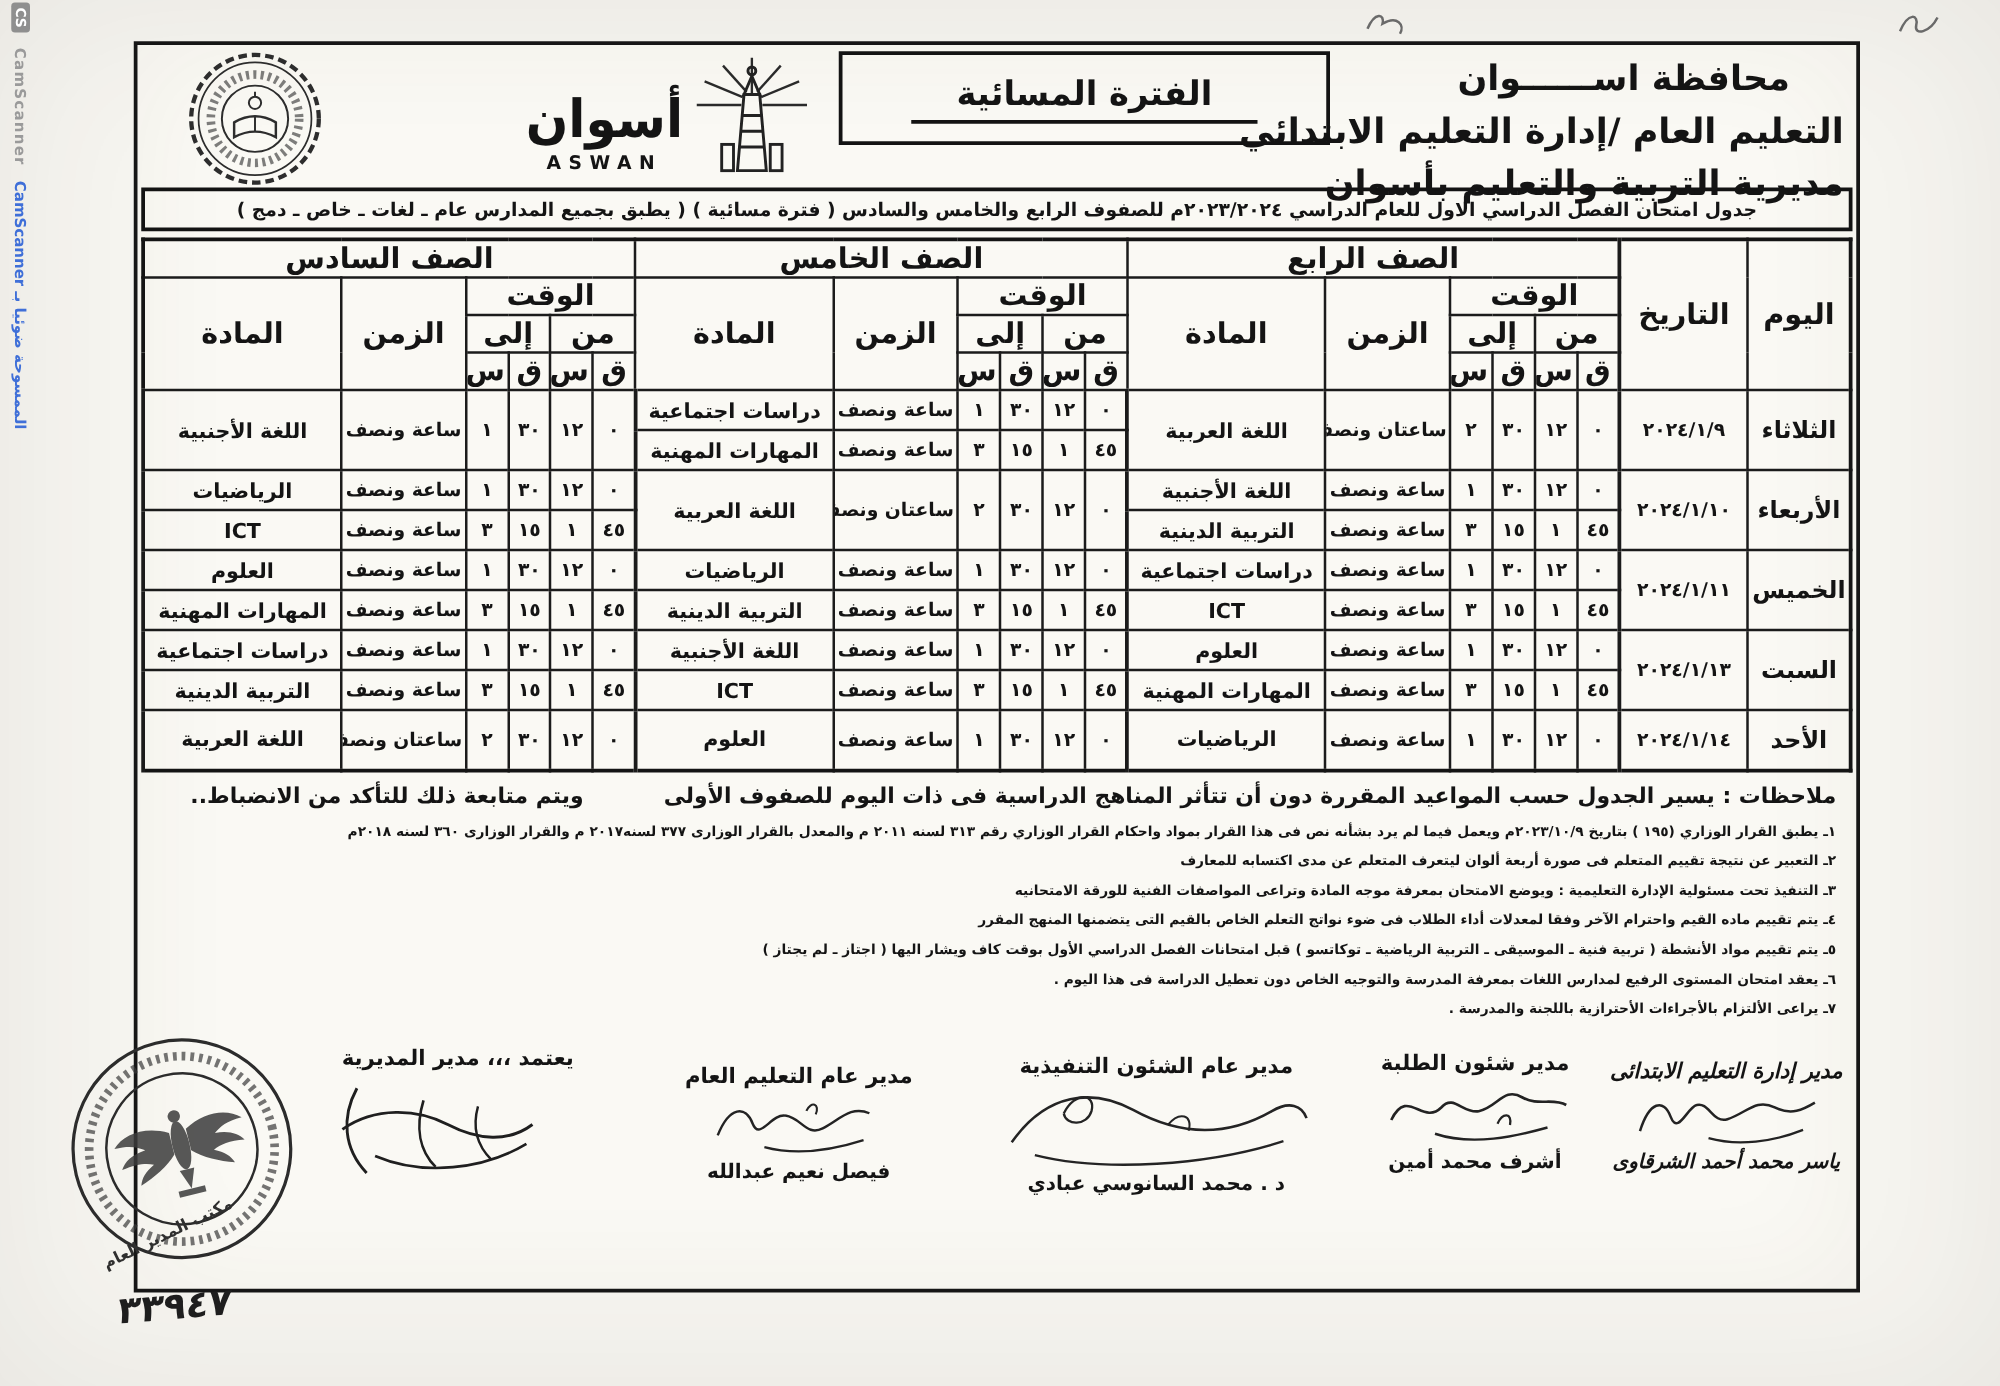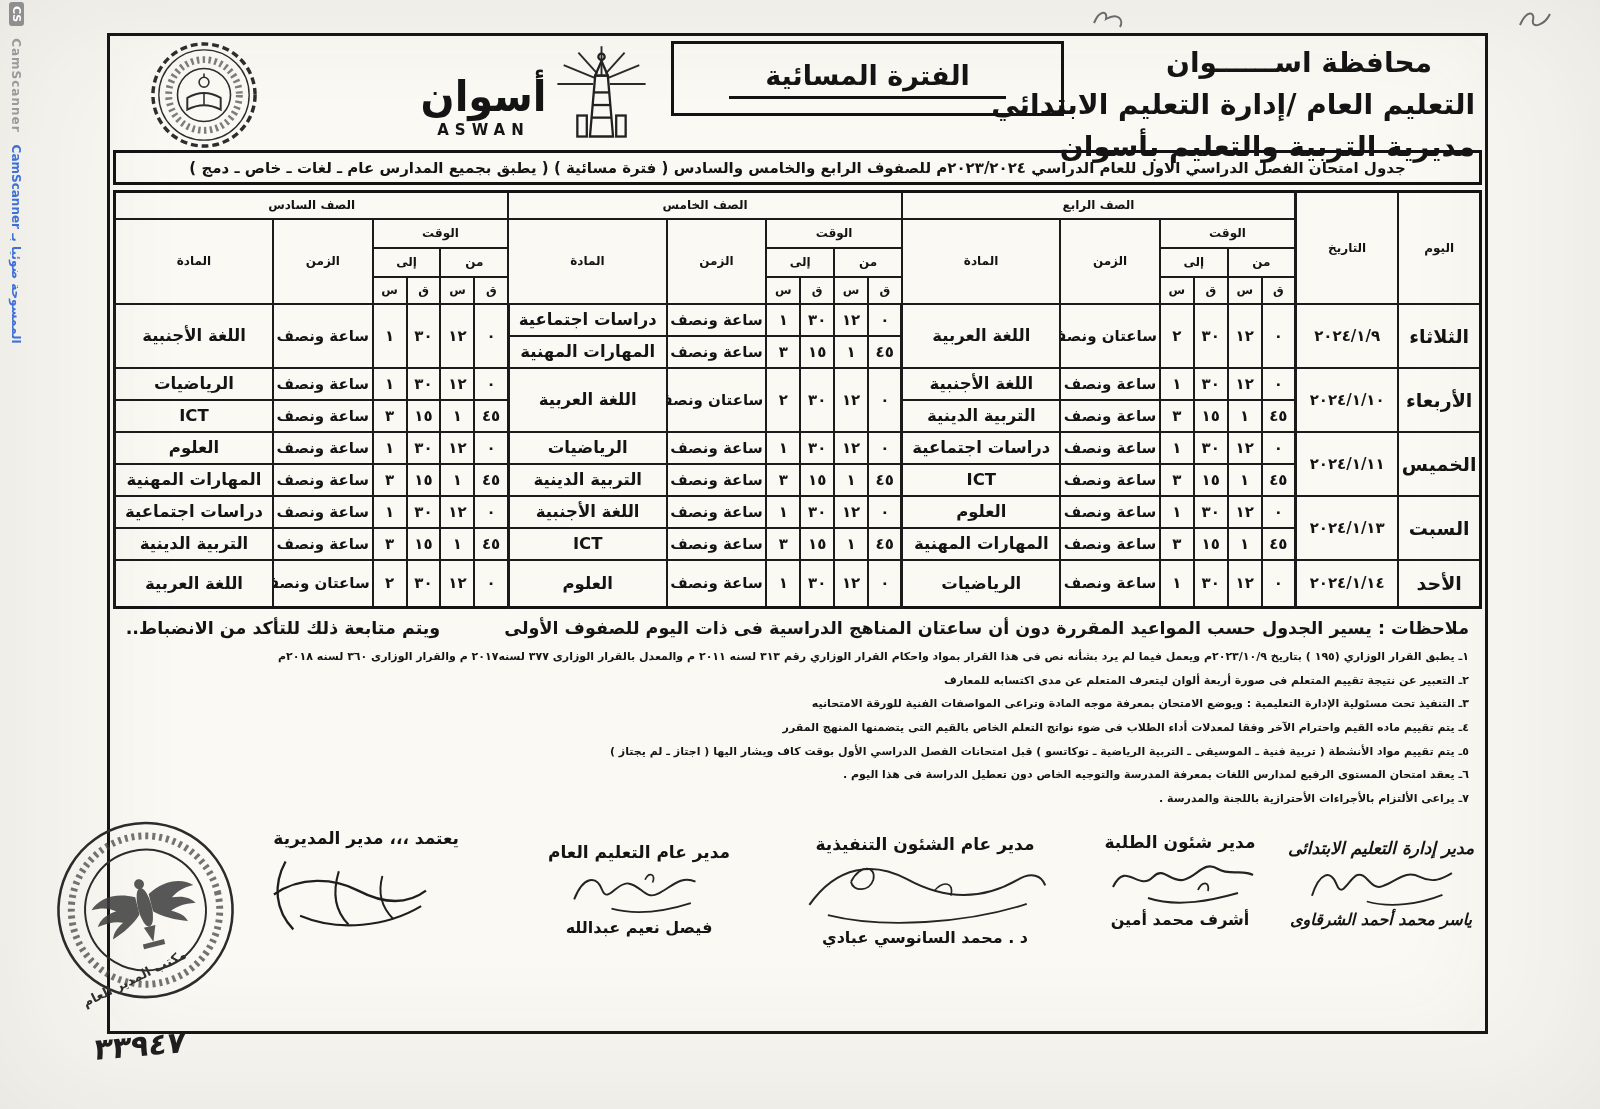--- a/index.html
+++ b/index.html
@@ -38,21 +38,21 @@
 
   .title-bar { flex:none; margin:2px 3px 5px; border:3px solid #131313; height:35px;
                display:flex; align-items:center; justify-content:center;
                direction:rtl; font-weight:bold; font-size:15px; white-space:nowrap; }
 
   
   table.sched { margin:0 3px; width:calc(100% - 6px); border-collapse:collapse; table-layout:fixed;
                 direction:rtl; border:3px solid #141414; }
   .sched th, .sched td { border:2px solid #1b1b1b; text-align:center; vertical-align:middle;
                          font-weight:bold; padding:1px 2px; overflow:hidden; }
-  .sched thead th { font-size:12px;margin-left:34px; }
+  .sched thead th { font-size:23px;margin-left:34px; }
   th.grade-h { font-size:18px; border-bottom:2px solid #1b1b1b; }
   th.day-h { font-size:19px; }
   th.date-h { font-size:17px; border-left-width:3px; }
   th.subj-h { font-size:18px; }
   th.small-h { font-size:15px; }
   td.day  { font-size:19px; }
   td.date { font-size:15px; border-left-width:3px; }
   td.num  { font-size:15px; }
   td.dur  { font-size:15px; white-space:nowrap; }
   td.subj { font-size:16.5px; border-left-width:3px; white-space:nowrap; }
@@ -388,21 +388,21 @@
             <td class="num">٣٠</td>
             <td class="num">٢</td>
             <td class="dur">ساعتان ونصف</td>
             <td class="subj">اللغة العربية</td>
           </tr>
         </tbody>
     </table>
 
     <div class="notes">
       <div class="note-intro">
-        <span>ملاحظات : يسير الجدول حسب المواعيد المقررة دون أن ساعتان المناهج الدراسية فى ذات اليوم للصفوف الأولى</span>
+        <span>ملاحظات : يسير الجدول حسب المواعيد المقررة دون أن تتأثر المناهج الدراسية فى ذات اليوم للصفوف الأولى</span>
         <span class="b">ويتم متابعة ذلك للتأكد من الانضباط..</span>
       </div>
       <div id="notes-list">
           <div class="note-item">١ـ يطبق القرار الوزاري (١٩٥ ) بتاريخ ٢٠٢٣/١٠/٩م ويعمل فيما لم يرد بشأنه نص فى هذا القرار بمواد واحكام القرار الوزاري رقم ٣١٣ لسنه ٢٠١١ م والمعدل بالقرار الوزارى ٣٧٧ لسنه٢٠١٧ م والقرار الوزارى ٣٦٠ لسنه ٢٠١٨م</div>
           <div class="note-item">٢ـ التعبير عن نتيجة تقييم المتعلم فى صورة أربعة ألوان ليتعرف المتعلم عن مدى اكتسابه للمعارف</div>
           <div class="note-item">٣ـ التنفيذ تحت مسئولية الإدارة التعليمية :  ويوضع الامتحان بمعرفة موجه المادة وتراعى المواصفات الفنية للورقة الامتحانيه</div>
           <div class="note-item">٤ـ يتم تقييم ماده القيم واحترام الآخر وفقا لمعدلات أداء الطلاب فى ضوء نواتج التعلم الخاص بالقيم التى يتضمنها المنهج المقرر</div>
           <div class="note-item">٥ـ يتم تقييم مواد الأنشطة ( تربية فنية ـ الموسيقى ـ التربية الرياضية ـ توكاتسو ) قبل امتحانات الفصل الدراسي الأول بوقت كاف ويشار اليها ( اجتاز ـ لم يجتاز )</div>
           <div class="note-item">٦ـ يعقد امتحان المستوى الرفيع لمدارس اللغات بمعرفة المدرسة والتوجيه الخاص دون تعطيل الدراسة فى هذا اليوم .</div>
           <div class="note-item">٧ـ يراعى الألتزام بالأجراءات الأحترازية باللجنة والمدرسة .</div>

